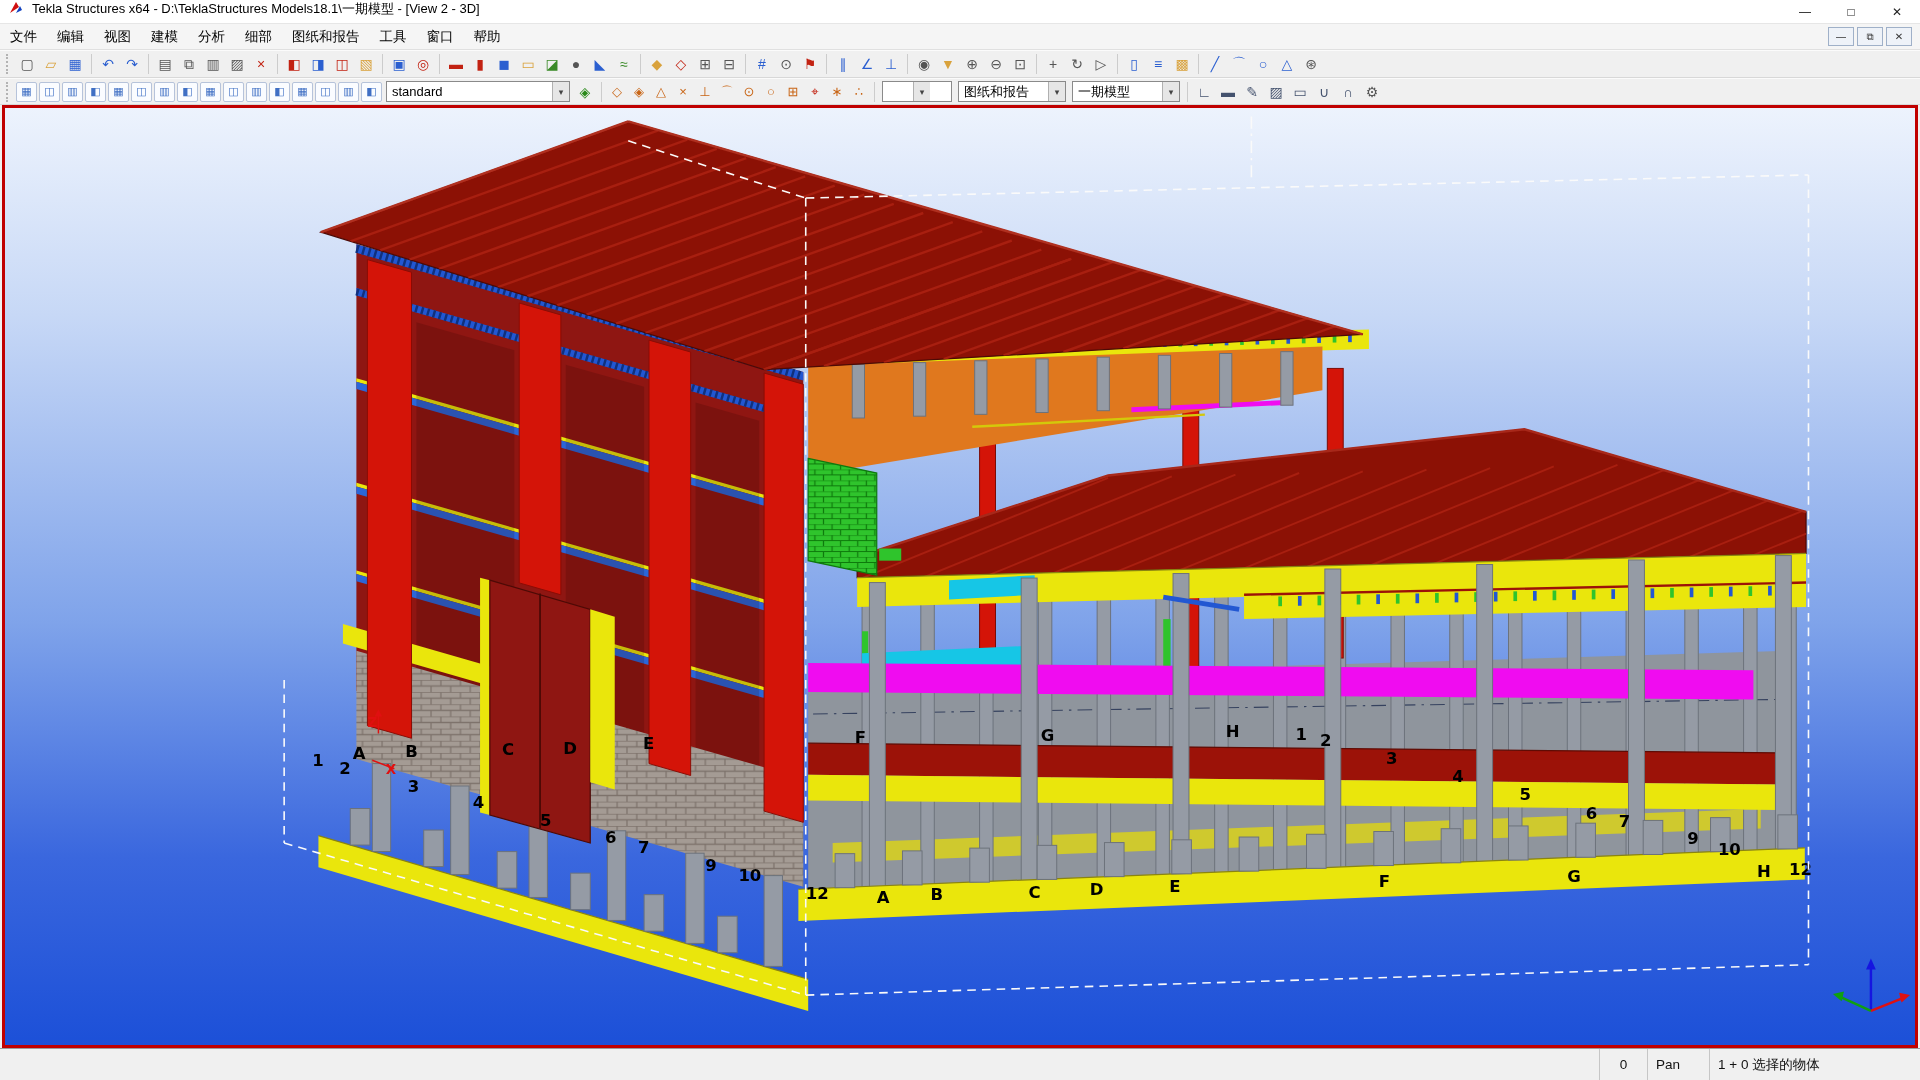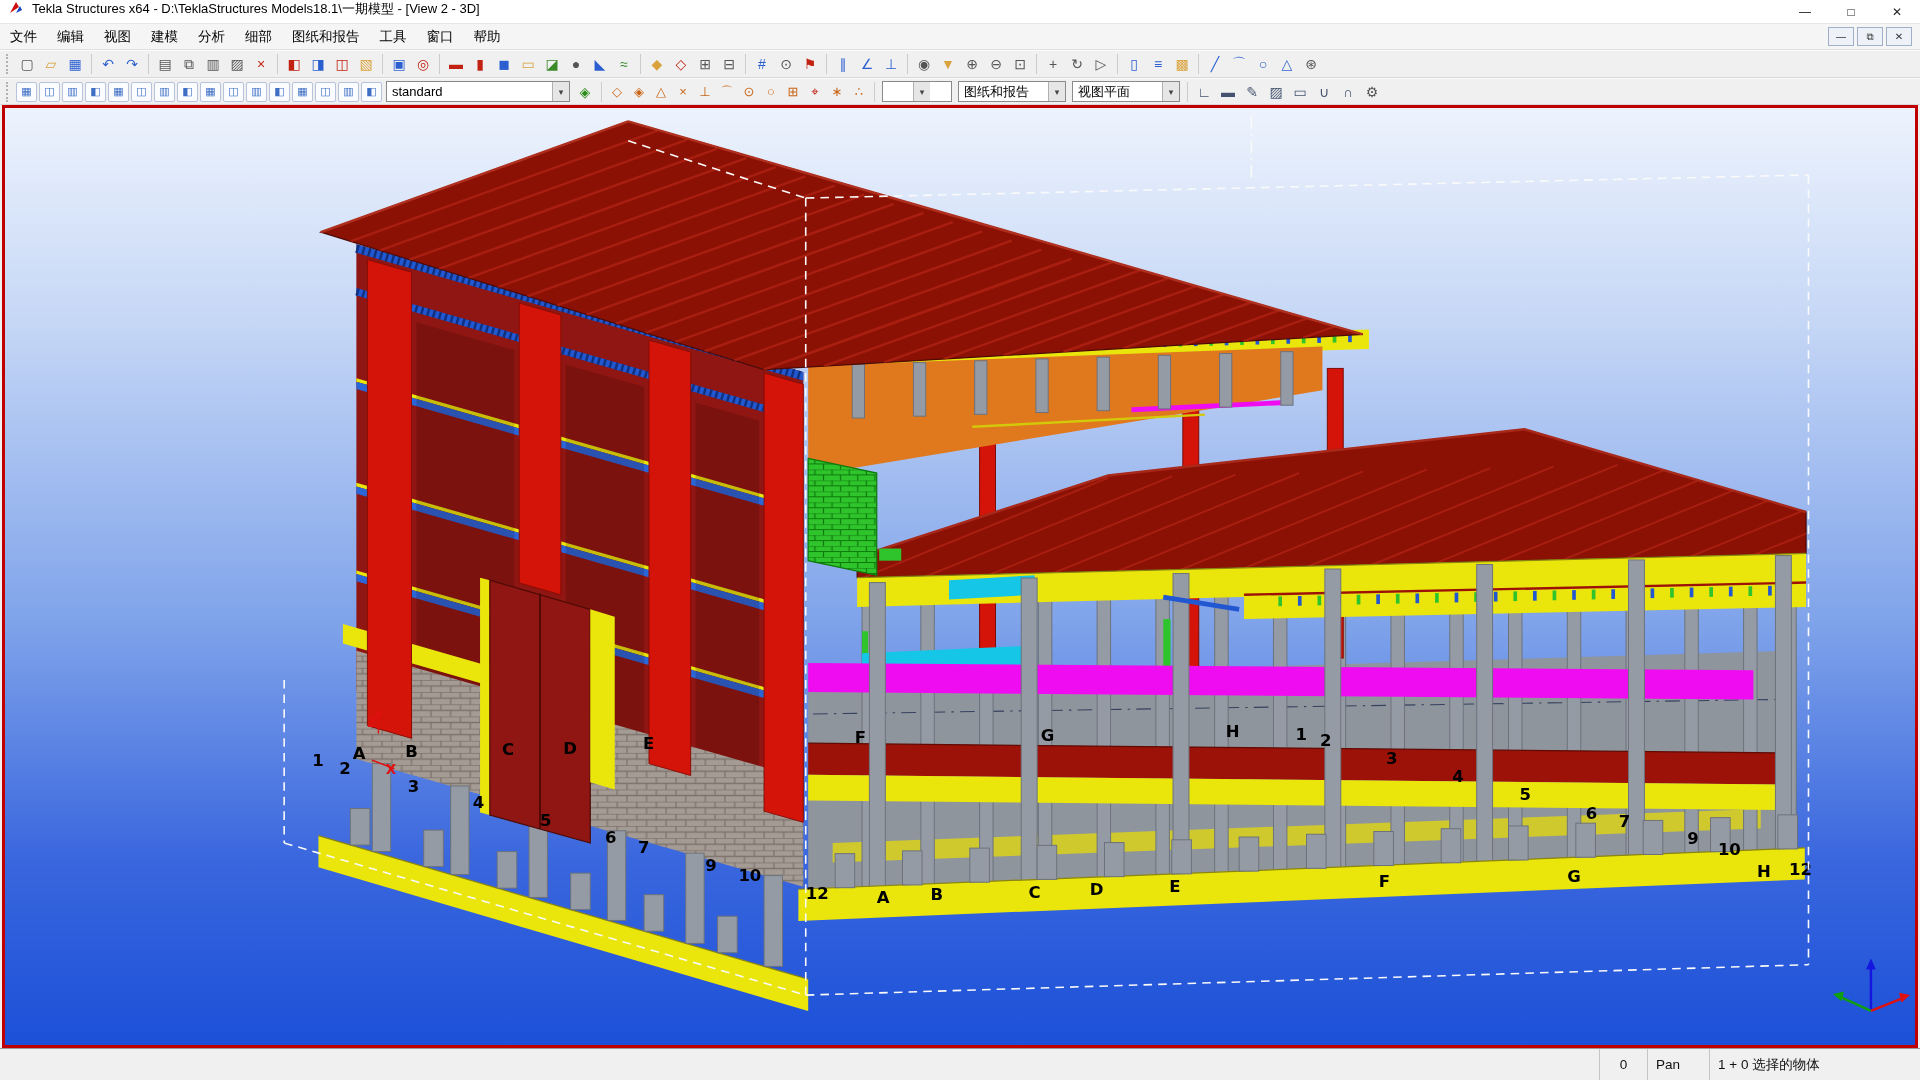--- a/index.html
+++ b/index.html
@@ -181,21 +181,21 @@
       <span class="tsep"></span>
       <span class="combo" style="width: 70px; flex-direction: column;">
         <span class="cval">自动</span>
         <span class="carr">▾</span>
       </span>
       <span class="combo" style="width: 108px;">
         <span class="cval">图纸和报告</span>
         <span class="carr">▾</span>
       </span>
       <span class="combo" style="width: 108px;">
-        <span class="cval">视图平面</span>
+        <span class="cval">一期模型</span>
         <span class="carr">▾</span>
       </span>
       <span class="tsep"></span>
       <span class="tbi" style="color: rgb(68, 82, 110);">∟</span>
       <span class="tbi" style="color: rgb(68, 82, 110);">▬</span>
       <span class="tbi" style="color: rgb(68, 82, 110);">✎</span>
       <span class="tbi" style="color: rgb(68, 82, 110);">▨</span>
       <span class="tbi" style="color: rgb(68, 82, 110);">▭</span>
       <span class="tbi" style="color: rgb(68, 82, 110);">∪</span>
       <span class="tbi" style="color: rgb(68, 82, 110);">∩</span>

